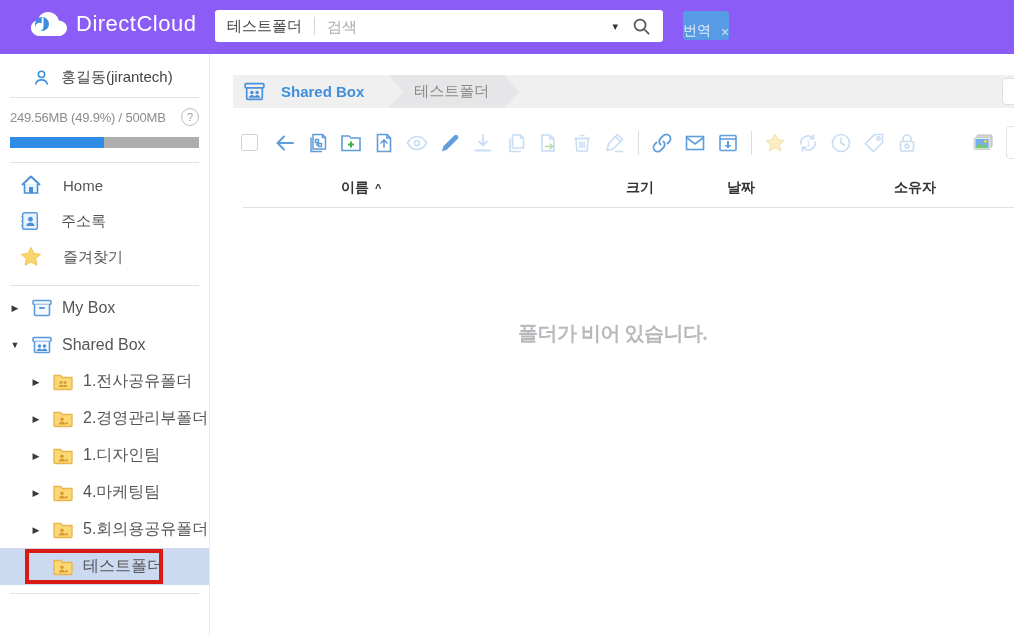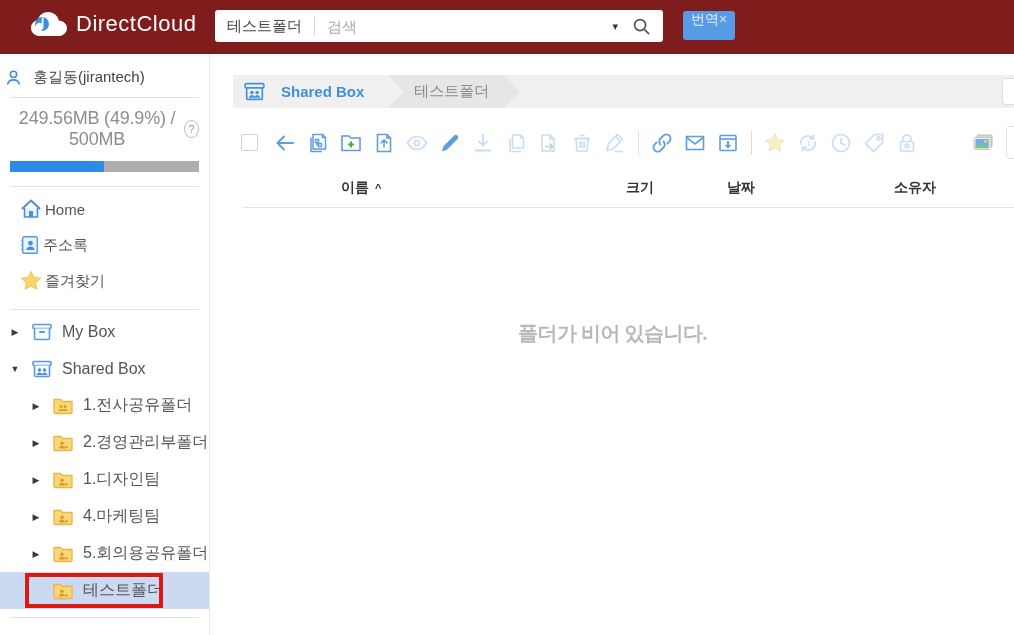--- a/index.html
+++ b/index.html
@@ -1,50 +1,50 @@
 <!DOCTYPE html>
 <html><head>
 <meta charset="utf-8">
 <style>
   * { margin:0; padding:0; box-sizing:border-box; }
   html,body { width:1014px; height:635px; overflow:hidden; }
   body { font-family:"Liberation Sans","DejaVu Sans",sans-serif; background:#fff; color:#555; }
   #app { position:relative; width:1014px; height:635px; }
 
   
-  .topbar { position:relative; height:54px; background:#7f1d1d; }
+  .topbar { position:relative; height:54px; background:#8b5cf6; }
   .logo { position:absolute; left:30px; top:11px; display:flex; align-items:center; gap:8px; }
   .logo-text { color:#fff; font-size:22px; font-weight:300; letter-spacing:0.5px; }
   .searchbox { position:absolute; left:215px; top:10px; width:448px; height:32px; background:#fff;
                border-radius:3px; display:flex; align-items:center; padding:0 12px; }
   .search-scope { font-size:15px; color:#444; white-space:nowrap; cursor:pointer; }
   .search-div { width:1px; height:18px; background:#d5d5d5; margin:0 12px; }
   .search-input { border:none; outline:none; flex:1; font-size:15px; color:#333; font-family:inherit; }
   .search-input::placeholder { color:#a9a9a9; }
   .search-caret { font-size:11px; color:#333; margin:0 14px 0 6px; cursor:pointer; }
   .chip { position:absolute; left:683px; top:11px; height:29px; background:#579be5; border-radius:3px;
-          display:flex; align-items:flex-start; padding:0 8px; }
+          display:flex; align-items:flex-end; padding:0 0; gap:10px; }
   .chip-label { color:#e3effb; font-size:14px; }
   .chip-x { color:#cfe3f8; font-size:14px; cursor:pointer; }
 
   
   .sidebar { position:absolute; left:0; top:54px; width:210px; height:581px; background:#fff;
              border-right:1px solid #e9e9e9; }
-  .user-row { display:flex; align-items:center; gap:10px; padding:14px 0 10px 4px; }
+  .user-row { display:flex; align-items:center; gap:10px; padding:14px 0 10px 32px; }
   .user-name { font-size:15px; color:#444; }
   .side-hr { border:none; border-top:1px solid #e3e3e3; margin:0 10px; }
   .storage { padding:10px 10px 0 10px; }
   .storage-line { display:flex; align-items:center; justify-content:space-between; }
-  .storage-text { font-size:18px; color:#8d8d8d; letter-spacing:-0.2px;text-align:center; }
+  .storage-text { font-size:13px; color:#8d8d8d; letter-spacing:-0.2px; }
   .help-circle { width:18px; height:18px; border:1px solid #bdbdbd; border-radius:50%; color:#9a9a9a;
                  font-size:11px; display:flex; align-items:center; justify-content:center; cursor:pointer; }
   .progress { margin-top:11px; height:11px; background:#aeaeae; margin-bottom:14px; }
   .progress-fill { height:100%; background:#2f8ce4; }
   .nav { padding:4px 0; }
-  .nav-item { display:flex; align-items:center; gap:2px; height:36px; padding-left:19px; cursor:pointer; }
+  .nav-item { display:flex; align-items:center; gap:20px; height:36px; padding-left:19px; cursor:pointer; }
   .nav-label { font-size:15px; color:#555; }
   .tree { padding:3px 0 0 0; }
   .tree-row { position:relative; display:flex; align-items:center; height:37px; cursor:pointer; }
   .tw { width:30px; text-align:center; font-size:9px; color:#3a3a3a; flex:0 0 30px; }
   .tw.child { margin-left:21px; }
   .tree-label { font-size:16px; color:#555; margin-left:8px; white-space:nowrap; }
   .tree-row.selected { background:#cbd9f1; }
   .red-annotation { position:absolute; left:25px; top:1px; width:138px; height:35px;
                     border:4px solid #da1a12; pointer-events:none; }
 

